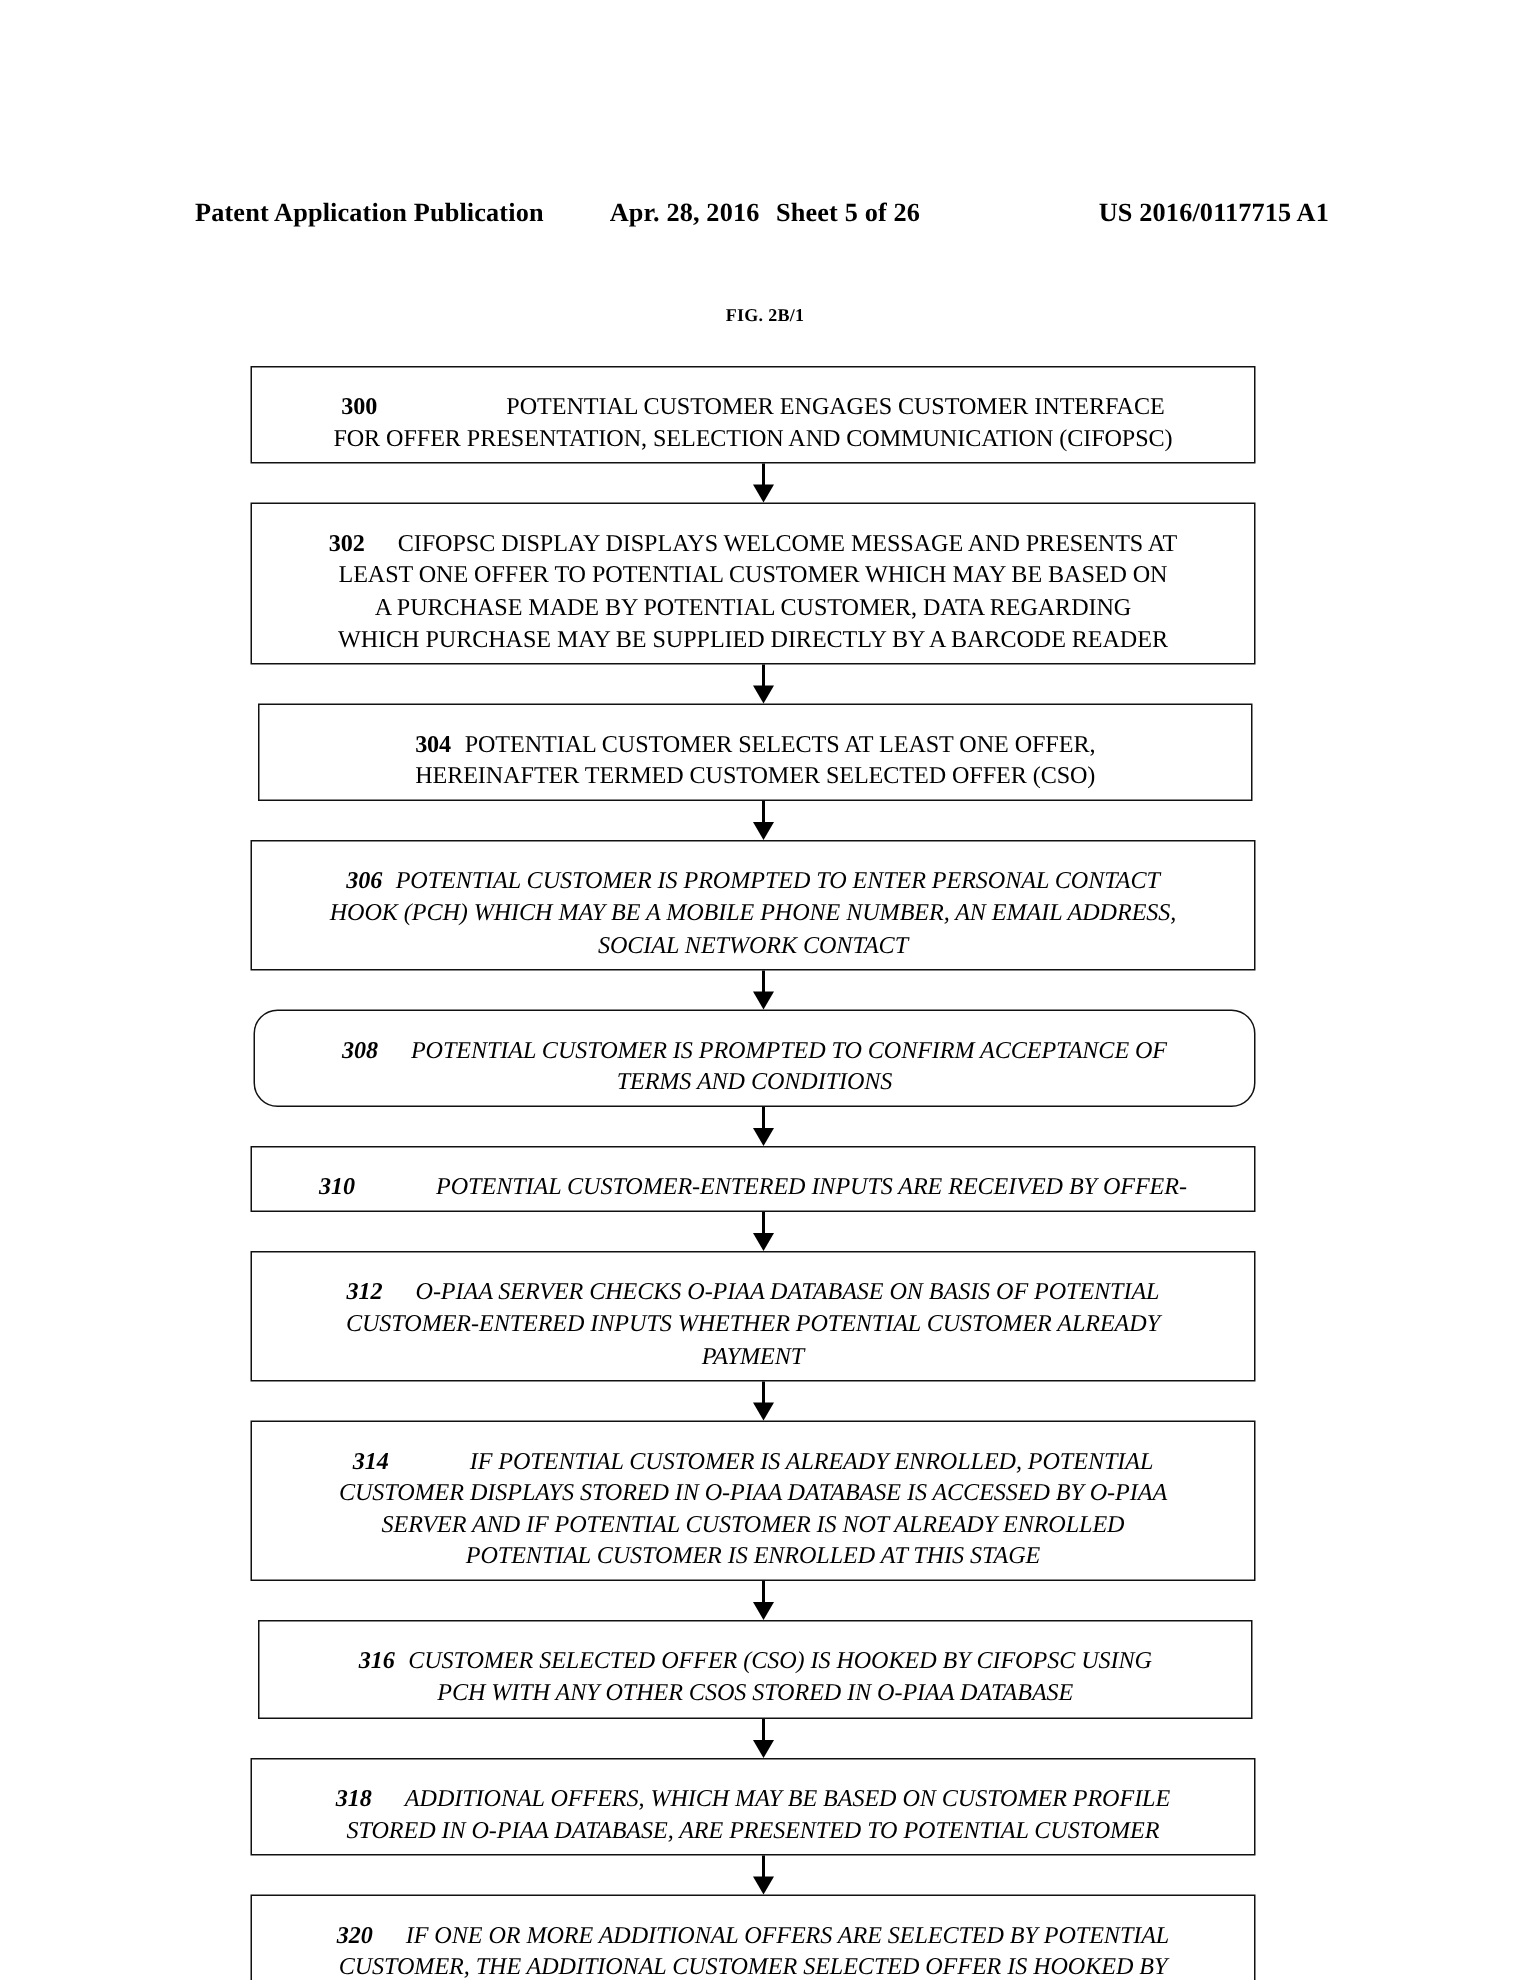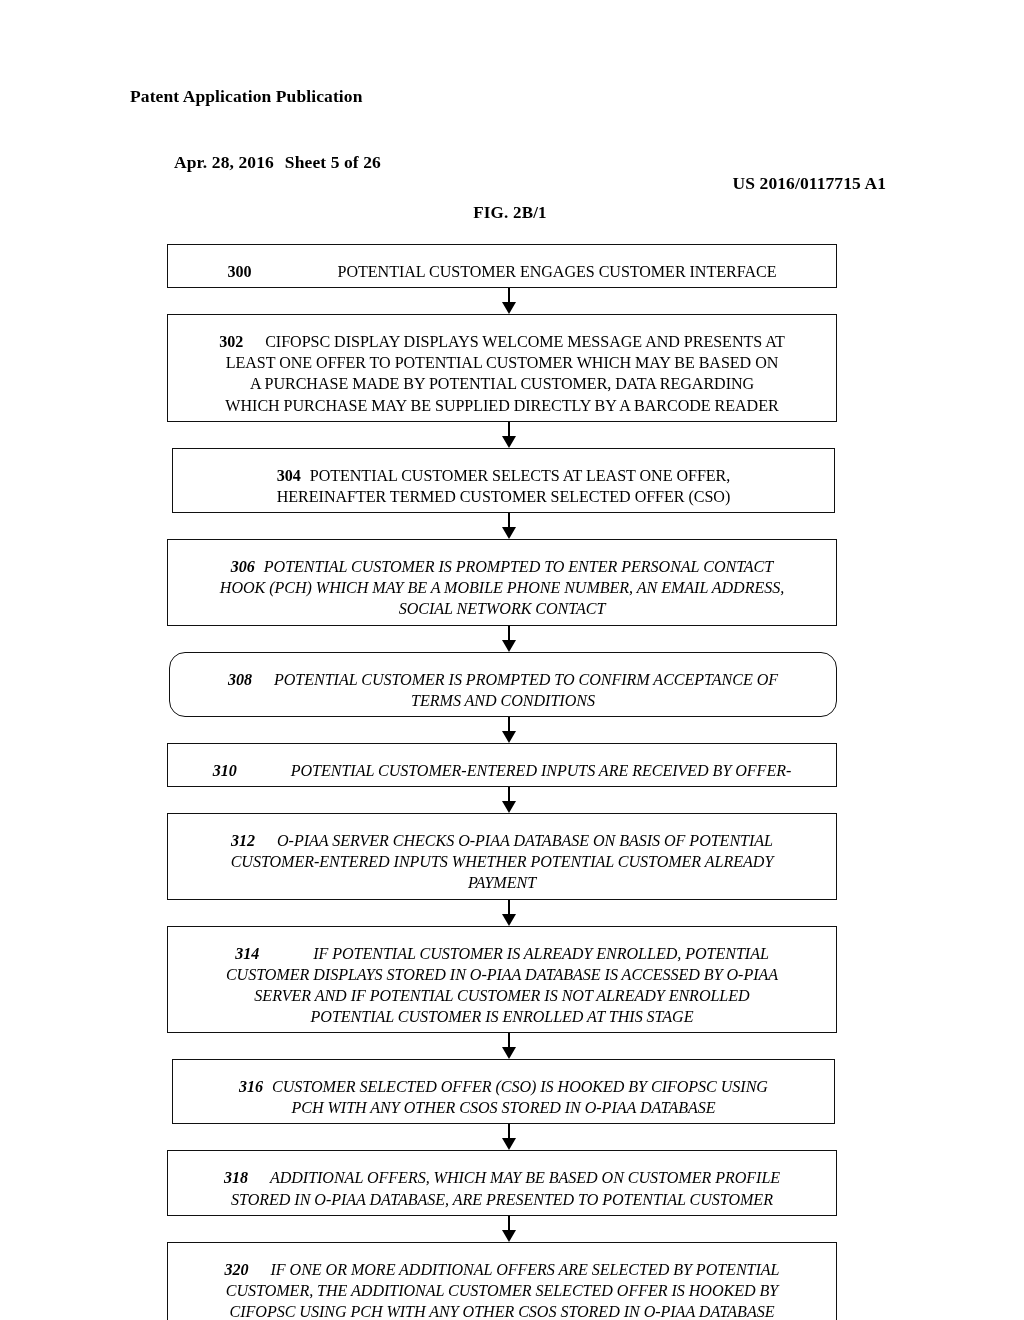--- a/index.html
+++ b/index.html
@@ -16,41 +16,40 @@
     overflow: hidden;
   }
 
   
   .page-header {
     position: absolute;
     left: 130px;
     top: 86px;
     width: 756px;
     display: flex;
-    align-items: flex-start;
+    align-items: flex-end;
     font-weight: bold;
     font-size: 17.5px;
     letter-spacing: 0.1px;
     white-space: nowrap;
-    flex-direction: column;
   }
   .hdr-left   { flex: 0 0 auto; }
   .hdr-mid    { flex: 0 0 auto; margin-left: 44px; margin-top: 45px; }
   .hdr-right  { flex: 0 0 auto; margin-left: auto; }
   .hdr-mid .hdr-date  { margin-right: 11px; }
 
   
   .fig-label {
     position: absolute;
     left: 0;
     top: 203px;
     width: 1024px;
     text-align: center;
     font-weight: bold;
-    font-size: 17px;
+    font-size: 12px;
     letter-spacing: 0.2px;
   }
   .fig-label .fig-inner { margin-left: -4px; }
 
   
   .flow {
     position: absolute;
     left: 167px;
     top: 244px;
     width: 670px;
@@ -120,20 +119,21 @@
 </div>
 
 <div class="fig-label">
   <span class="fig-inner">FIG. 2B/1</span>
 </div>
 
 <div class="flow">
 
   <div class="node">
     <span class="num">300</span><span class="gap-xl"></span><span>POTENTIAL CUSTOMER ENGAGES CUSTOMER INTERFACE</span><br>
+    <span>FOR OFFER PRESENTATION, SELECTION AND COMMUNICATION (CIFOPSC)</span>
   </div>
 
   <div class="arrow">
     <span class="stem"></span>
     <span class="head"></span>
   </div>
 
   <div class="node">
     <span class="num">302</span><span class="gap-md"></span><span>CIFOPSC DISPLAY DISPLAYS WELCOME MESSAGE AND PRESENTS AT</span><br>
     <span>LEAST ONE OFFER TO POTENTIAL CUSTOMER WHICH MAY BE BASED ON</span><br>

